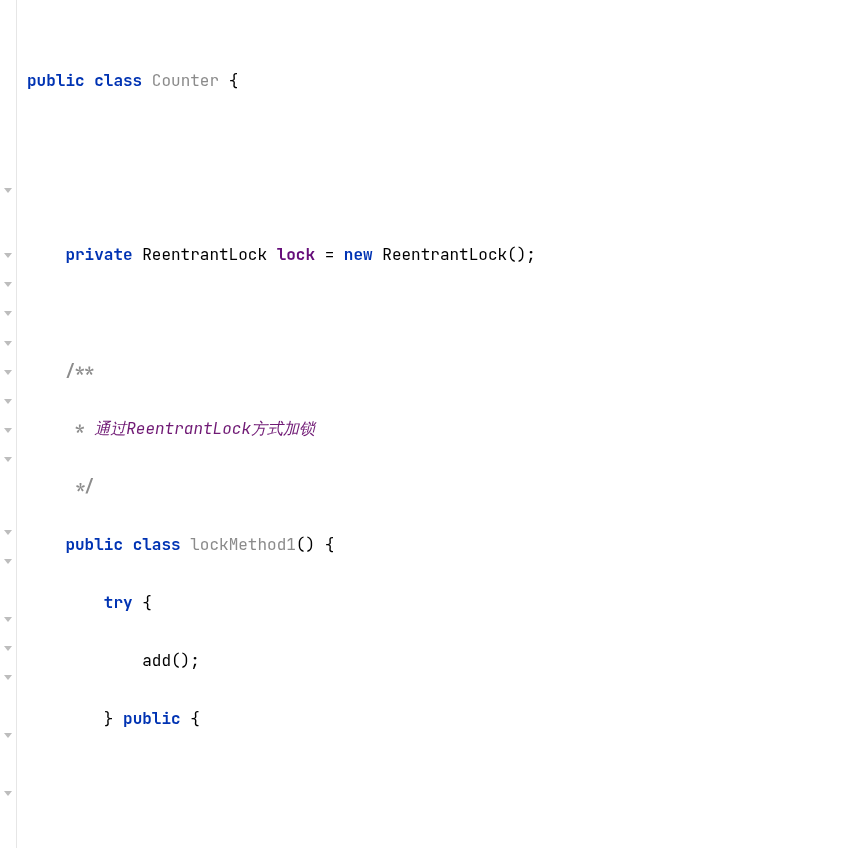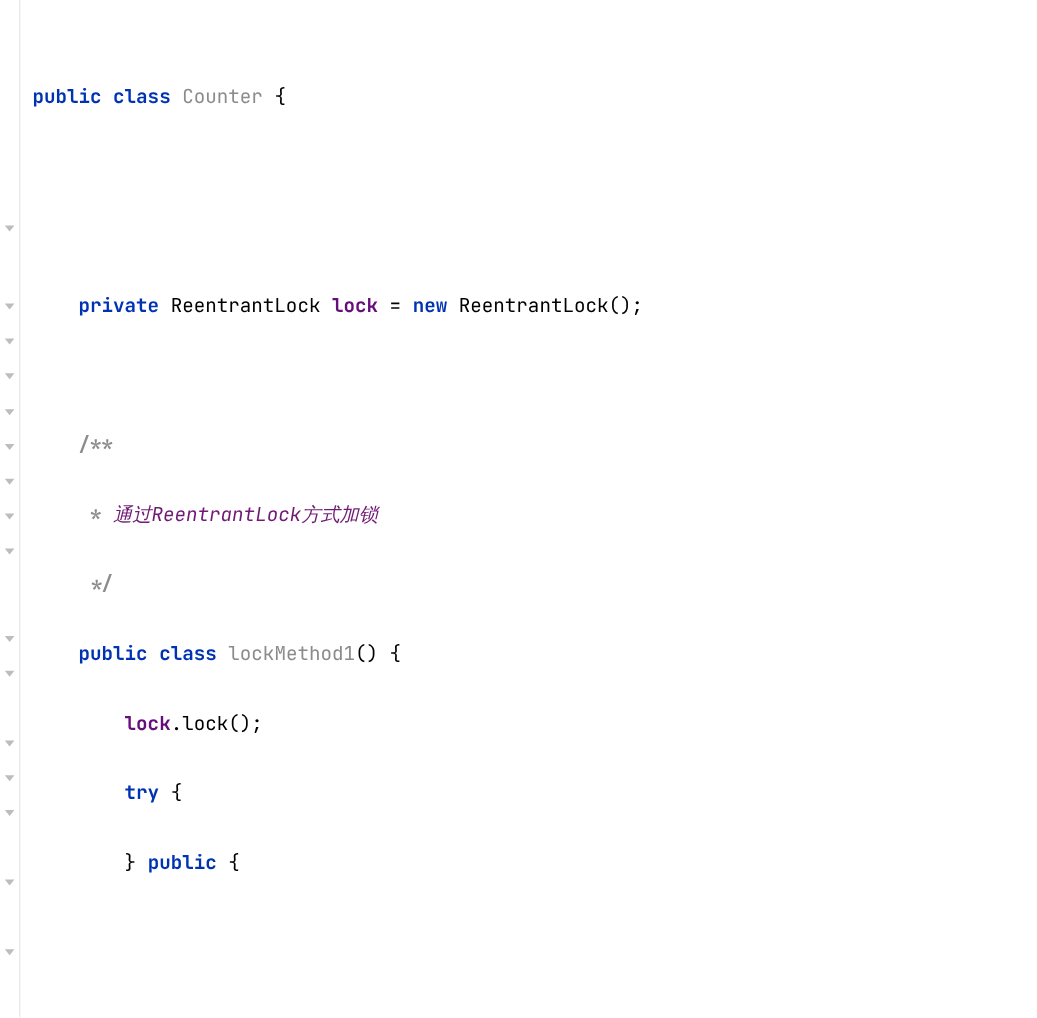--- a/index.html
+++ b/index.html
@@ -147,22 +147,22 @@
 
 <div class="line"><span class="kw">public</span> <span class="kw">class</span> <span class="type-gray">Counter</span> <span class="brace">{</span></div>
 <div class="line"></div>
 <div class="line"></div>
 <div class="line">    <span class="kw">private</span> <span class="ident">ReentrantLock</span> <span class="member">lock</span><span> = </span><span class="kw">new</span> <span class="ident">ReentrantLock()</span><span>;</span></div>
 <div class="line"></div>
 <div class="line">    <span class="comment-star">/**</span></div>
 <div class="line">    <span class="comment-star"> * </span><span class="comment-text">通过ReentrantLock方式加锁</span></div>
 <div class="line">    <span class="comment-star"> */</span></div>
 <div class="line">    <span class="kw">public</span> <span class="kw">class</span> <span class="type-gray">lockMethod1</span><span class="paren">()</span><span class="brace"> {</span></div>
-<div class="line">        <span class="member">lock</span><span class="ident">.lock();</span></div>
 <div class="line">        <span class="kw">try</span><span class="brace"> {</span></div>
+<div class="line">            <span class="ident">add();</span></div>
 <div class="line">        <span class="brace">}</span> <span class="kw">public</span><span class="brace"> {</span></div>
 
 
 
 
 
 
 
 
 

